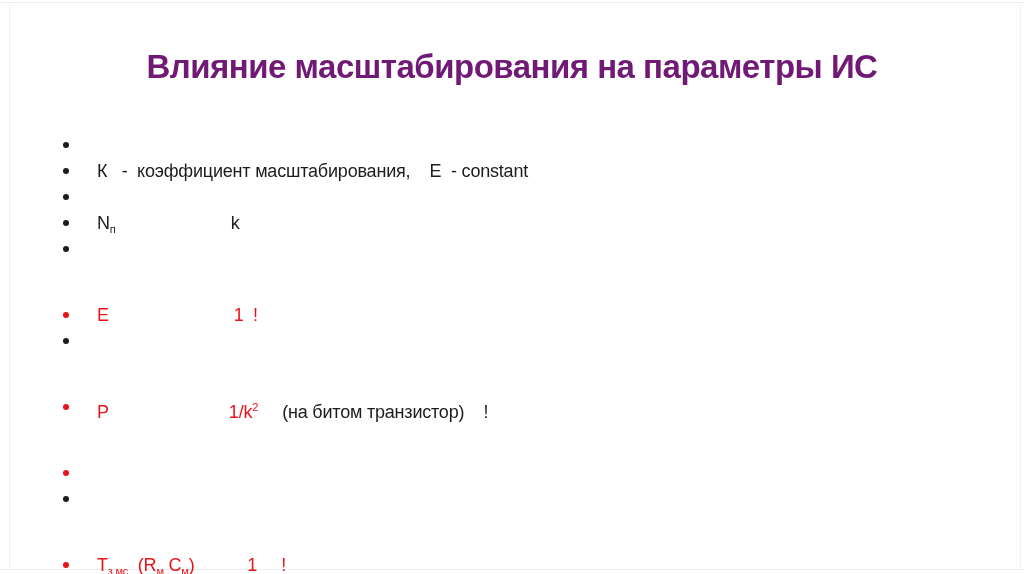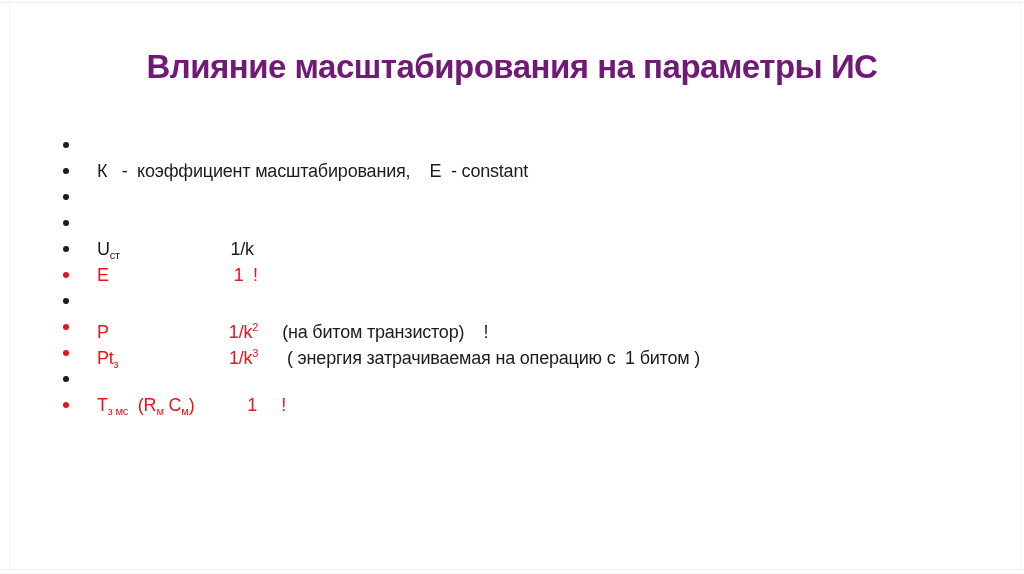--- a/index.html
+++ b/index.html
@@ -75,37 +75,37 @@
     letter-spacing: -0.2px;
   }
   .sup {
     font-size: 11px;
     vertical-align: 7px;
     letter-spacing: -0.2px;
   }
   .black { color: #1c1c1c; }
   .red   { color: #e8141c; }
 </style>
-<style>.black{color:#1c1c1c;}.red{color:#e8141c;}.row{color:#1c1c1c;}.row.red{color:#e8141c;}.title{color:#701a75;}</style></head>
+<style>.black{color:#1c1c1c;}.red{color:#e8141c;}.row{color:#1c1c1c;}.row.red{color:#e8141c;margin-top:40px;}.title{color:#701a75;}</style></head>
 <body>
 
 <div class="slide">
   <div class="edge top"></div>
   <div class="edge bottom"></div>
   <div class="edge left"></div>
   <div class="edge right"></div>
 
   <div class="title">Влияние масштабирования на параметры ИС</div>
 
   <div class="list">
       <div class="row black"><span class="bullet"></span><span class="content"></span></div>
       <div class="row black"><span class="bullet"></span><span class="content"><span>К   -  коэффициент масштабирования,    Е  - constant</span></span></div>
       <div class="row black"><span class="bullet"></span><span class="content"></span></div>
+      <div class="row black"><span class="bullet"></span><span class="content"><span>N</span><span class="sub">п</span><span>                        k</span></span></div>
       <div class="row black"><span class="bullet"></span></div>
-      <div class="row black"><span class="bullet"></span><span class="content"><span>U</span><span class="sub">ст</span><span>                       1/k</span></span></div>
       <div class="row red"><span class="bullet"></span><span class="content"><span>Е</span><span>                          1  !</span></span></div>
       <div class="row black"><span class="bullet"></span></div>
       <div class="row red"><span class="bullet"></span><span class="content"><span>Р</span><span>                         1/k</span><span class="sup">2</span><span class="black">     (на битом транзистор)    !</span></span></div>
-      <div class="row red"><span class="bullet"></span><span class="content"><span>Pt</span><span class="sub">з</span><span>                       1/k</span><span class="sup">3</span><span class="black">      ( энергия затрачиваемая на операцию с  1 битом )</span></span></div>
+      <div class="row red"><span class="bullet"></span></div>
       <div class="row black"><span class="bullet"></span></div>
       <div class="row red"><span class="bullet"></span><span class="content"><span>Т</span><span class="sub">з мс</span><span>  (R</span><span class="sub">м</span><span> С</span><span class="sub">м</span><span>)</span><span>           1     !</span></span></div>
     </div>
 </div>
 
 </body></html>

